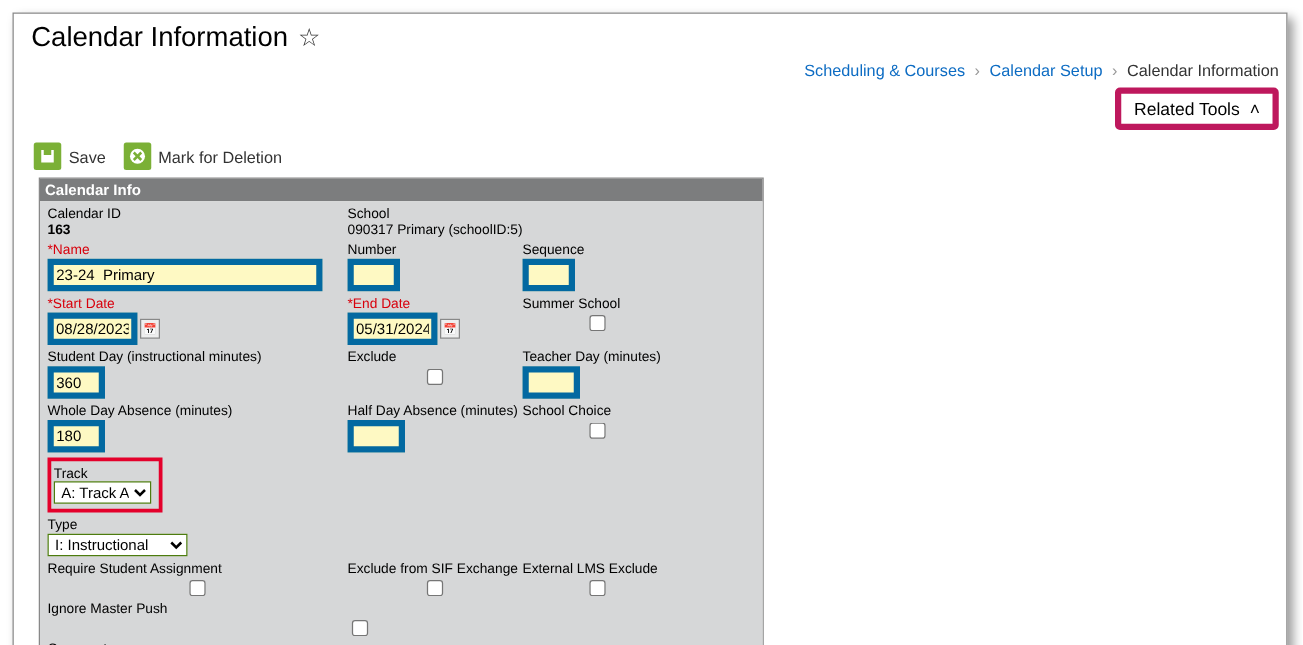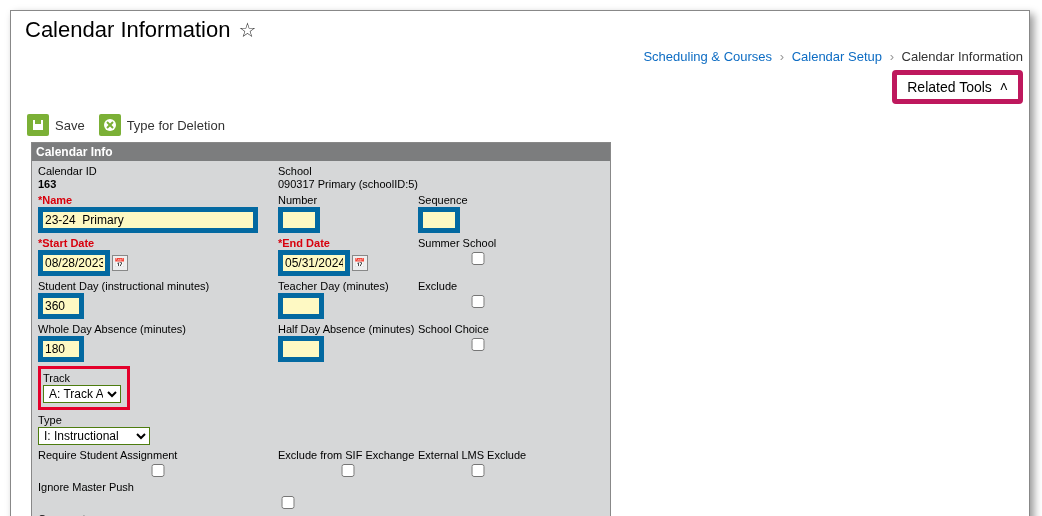--- a/index.html
+++ b/index.html
@@ -117,21 +117,20 @@
     }
     .label {
       font-size: 11px;
       color: #000;
     }
     .req::before {
       content: "*";
     }
     .req {
       color: #d8000c;
-      font-weight: bold;
     }
     .val-text {
       font-size: 11px;
       font-weight: bold;
     }
     .val-plain {
       font-size: 11px;
     }
     input[type=text] {
       font-size: 12px;
@@ -218,21 +217,21 @@
       <span>Save</span>
     </div>
     <div class="tb-btn">
       <span class="tb-icon">
         <svg width="14" height="14" viewBox="0 0 14 14">
             <circle cx="7" cy="7" r="6" fill="#fff"></circle>
             <line x1="4" y1="4" x2="10" y2="10" stroke="#7bb036" stroke-width="2"></line>
             <line x1="10" y1="4" x2="4" y2="10" stroke="#7bb036" stroke-width="2"></line>
           </svg>
       </span>
-      <span>Type for Deletion</span>
+      <span>Mark for Deletion</span>
     </div>
   </div>
 
   <div class="panel">
     <div class="panel-header">Calendar Info</div>
     <div class="panel-body">
       <div class="form-grid">
 
         <div class="field">
           <span class="label">Calendar ID</span>
@@ -273,26 +272,26 @@
         <div class="field">
           <span class="label">Summer School</span>
           <input type="checkbox" class="chk" style="">
         </div>
 
         <div class="field">
           <span class="label">Student Day (instructional minutes)</span>
           <input type="text" class="w-sm" value="360" style="">
         </div>
         <div class="field">
+          <span class="label">Exclude</span>
+          <input type="checkbox" class="chk" style="">
+        </div>
+        <div class="field">
           <span class="label">Teacher Day (minutes)</span>
           <input type="text" class="w-sm" value="" style="">
-        </div>
-        <div class="field">
-          <span class="label">Exclude</span>
-          <input type="checkbox" class="chk" style="">
         </div>
 
         <div class="field">
           <span class="label">Whole Day Absence (minutes)</span>
           <input type="text" class="w-sm" value="180" style="">
         </div>
         <div class="field">
           <span class="label">Half Day Absence (minutes)</span>
           <input type="text" class="w-sm" value="" style="">
         </div>

